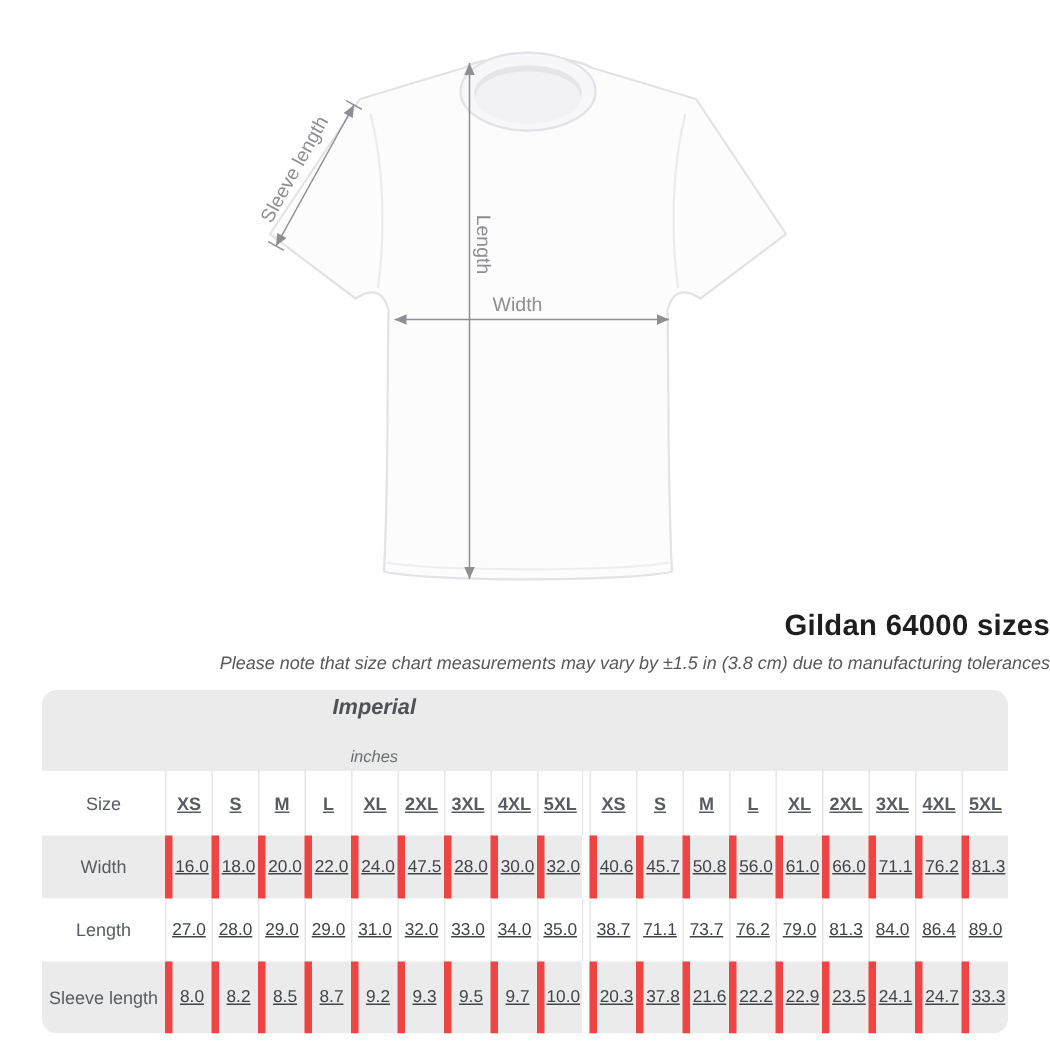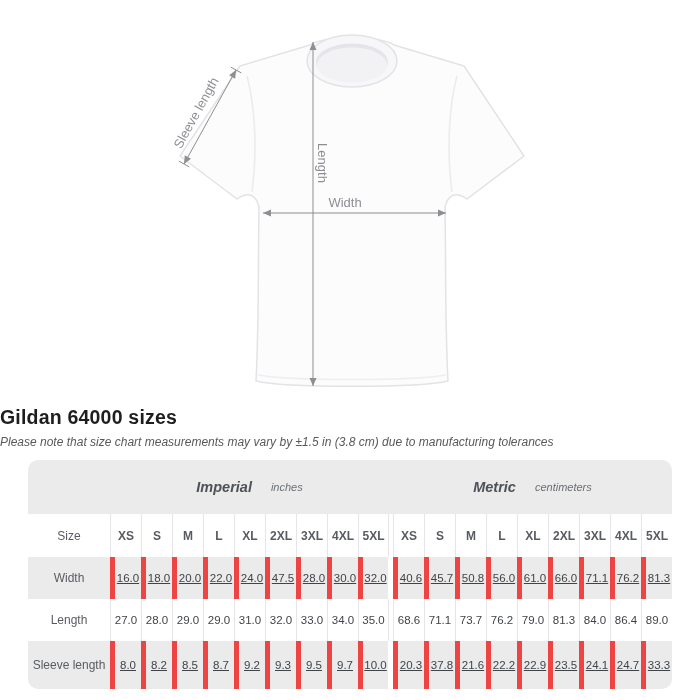--- a/index.html
+++ b/index.html
@@ -4,48 +4,48 @@
 <style>
   * { margin:0; padding:0; box-sizing:border-box; }
   html,body { background:#fff; }
   body { font-family:"Liberation Sans","DejaVu Sans",sans-serif; }
   .stage { position:relative; width:700px; height:700px; background:#fff; overflow:hidden; }
 
   
   .shirt-svg { position:absolute; left:0; top:0; width:700px; height:410px; }
 
   
-  .title-block { position:absolute; left:0; top:406px; width:700px; text-align:left; }
+  .title-block { position:absolute; left:0; top:406px; width:700px; text-align:right; }
   .page-title { font-size:19.5px; font-weight:bold; color:#1e1e1e; letter-spacing:.2px; }
   .page-subtitle { margin-top:6px; font-size:12px; font-style:italic; color:#595959; }
 
   
   .size-table { position:absolute; left:28px; top:460px; width:644px; height:229px;
                 border-radius:10px; overflow:hidden; background:#fff; }
   .trow { display:grid; grid-template-columns:82px repeat(9,31px) 4px repeat(9,31px); }
   .trow.band { height:54px; background:#ebebeb; }
   .trow.row-sizes { height:43px; }
   .trow.row-data { height:42px; }
   .trow.row-last { height:48px; }
   .row-white { background:#fff; }
   .row-gray { background:#ebebeb; }
 
   .band-corner { grid-column:1; }
-  .unit-group { display:flex; align-items:center; justify-content:center; gap:19px; }
+  .unit-group { display:flex; flex-direction:column; align-items:center; justify-content:center; gap:19px; }
   .unit-group.g1 { grid-column:2 / span 9; }
   .unit-group.g2 { grid-column:12 / span 9; }
   .unit-label { font-size:14.5px; font-weight:bold; font-style:italic; color:#4e5257; }
   .unit-sublabel { font-size:11px; font-style:italic; color:#6b6f74; }
 
   .cell { display:flex; align-items:center; justify-content:center; }
   .cell.lbl { font-size:12px; font-weight:normal; color:#585c61; }
   .cell.val { font-size:11.5px; color:#404449; }
   .cell.val.hdr { font-size:12px; font-weight:bold; color:#585c61; }
   .cell.spacer { background:#fff; }
-  .row-white .cell.val { border-left:1px solid #e6e6e8; }
+  .row-white .cell.val { border-left:1px solid #e6e6e8;text-decoration:underline; }
   .row-white .cell.val.pre-spacer { border-right:1px solid #e6e6e8; }
   .row-gray .cell.val { border-left:5px solid #ef4444;text-decoration:underline; }
   .row-gray .cell.val.pre-spacer { border-right:1px solid #ffffff; }
 </style>
 </head>
 <body>
 
 <div class="stage">
 
   <svg class="shirt-svg" width="700" height="410" viewBox="0 0 700 410" xmlns="http://www.w3.org/2000/svg">
@@ -105,24 +105,20 @@
     <div class="page-title">Gildan 64000 sizes</div>
     <div class="page-subtitle">Please note that size chart measurements may vary by ±1.5 in (3.8 cm) due to manufacturing tolerances</div>
   </div>
 
   <div class="size-table">
     <div class="trow band">
       <div class="band-corner"></div>
       <div class="unit-group g1">
         <div class="unit-label">Imperial</div>
         <div class="unit-sublabel">inches</div>
-      </div>
-      <div class="unit-group g2">
-        <div class="unit-label">Metric</div>
-        <div class="unit-sublabel">centimeters</div>
       </div>
     </div>
     <div>
         <div class="trow row-sizes row-white">
           <div class="cell lbl">Size</div>
           <div class="cell val hdr">XS</div>
           <div class="cell val hdr">S</div>
           <div class="cell val hdr">M</div>
           <div class="cell val hdr">L</div>
           <div class="cell val hdr">XL</div>
@@ -168,21 +164,21 @@
           <div class="cell val ">27.0</div>
           <div class="cell val ">28.0</div>
           <div class="cell val ">29.0</div>
           <div class="cell val ">29.0</div>
           <div class="cell val ">31.0</div>
           <div class="cell val ">32.0</div>
           <div class="cell val ">33.0</div>
           <div class="cell val ">34.0</div>
           <div class="cell val  pre-spacer">35.0</div>
           <div class="cell spacer"></div>
-          <div class="cell val ">68.6</div>
+          <div class="cell val ">38.7</div>
           <div class="cell val ">71.1</div>
           <div class="cell val ">73.7</div>
           <div class="cell val ">76.2</div>
           <div class="cell val ">79.0</div>
           <div class="cell val ">81.3</div>
           <div class="cell val ">84.0</div>
           <div class="cell val ">86.4</div>
           <div class="cell val ">89.0</div>
         </div>
         <div class="trow row-last row-gray">

